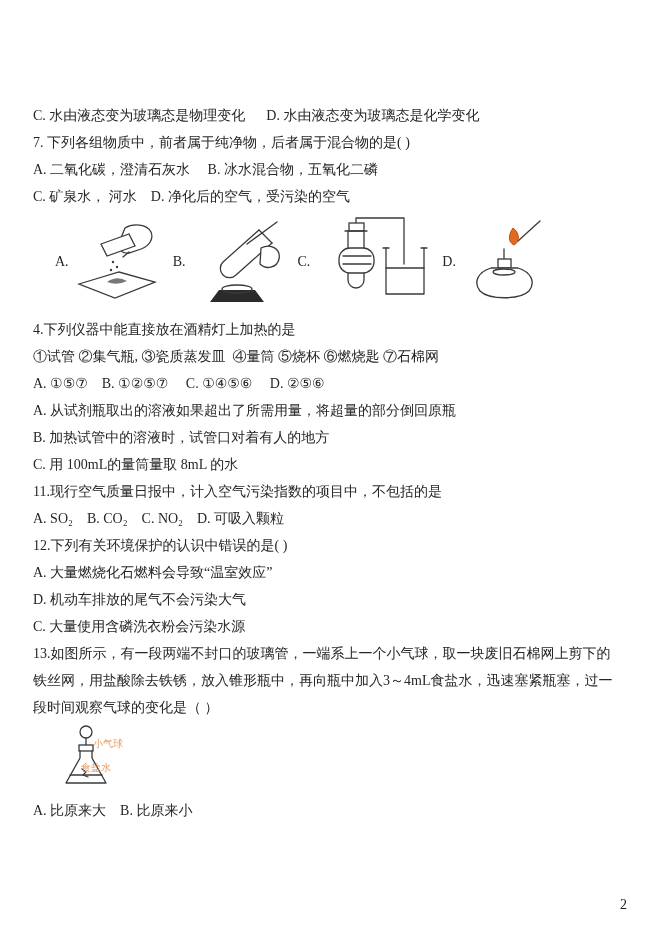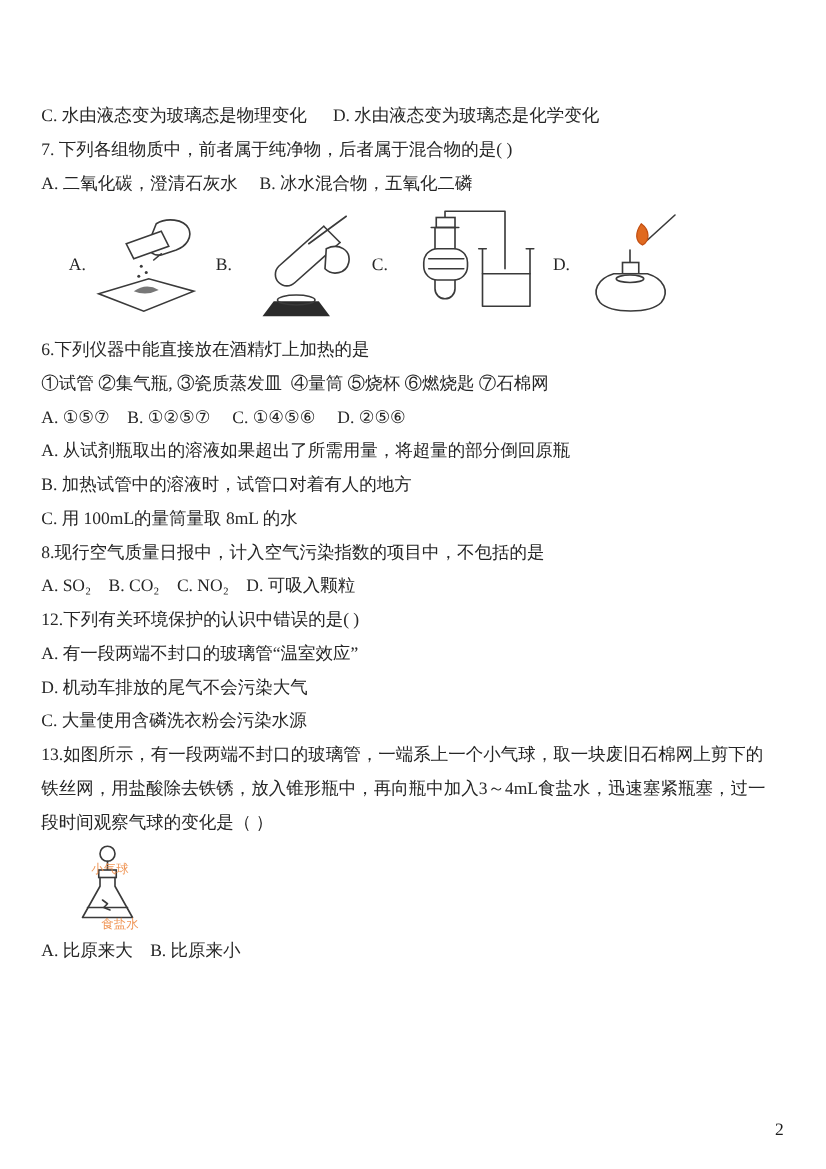--- a/index.html
+++ b/index.html
@@ -6,21 +6,21 @@
   html, body { background: #ffffff; }
   .page {
     position: relative;
     width: 661px;
     height: 935px;
     background: #ffffff;
     font-family: "Liberation Serif", "DejaVu Serif", serif;
     color: #262626;
     overflow: hidden;
   }
-  .content { padding: 80px 40px 0 33px; }
+  .content { padding: 102px 40px 0 33px; }
   .line {
     font-size: 14px;
     line-height: 27px;
     white-space: pre-wrap;
     word-break: break-all;
   }
   .fig-row {
     display: flex;
     align-items: center;
     height: 100px;
@@ -38,40 +38,41 @@
     height: 70px;
     margin: 4px 0 2px 16px;
   }
   .wm {
     position: absolute;
     font-size: 10px;
     color: rgba(238, 140, 70, 0.9);
     white-space: nowrap;
     pointer-events: none;
   }
-  .wm-balloon { left: 24px; top: 12px; }
-  .wm-salt { left: 32px; top: 56px; }
+  .wm-balloon { left: 44px; top: 12px; }
+  .wm-salt { left: 32px; top: 36px; }
   .page-num {
     position: absolute;
     right: 34px;
     bottom: 22px;
     font-size: 14px;
     color: #1c1c1c;
   }
 </style>
 </head>
 <body>
 
 <div class="page">
   <div class="content">
 
     <p class="line">C. 水由液态变为玻璃态是物理变化      D. 水由液态变为玻璃态是化学变化</p>
 
     <p class="line">7. 下列各组物质中，前者属于纯净物，后者属于混合物的是( )</p>
     <p class="line">A. 二氧化碳，澄清石灰水     B. 冰水混合物，五氧化二磷</p>
+    <p class="line">C. 矿泉水， 河水    D. 净化后的空气，受污染的空气</p>
 
 
     <div class="fig-row">
       <span class="fig-label">A.</span>
       <span class="fig">
         <svg width="88" height="80" viewBox="0 0 88 80">
           <path class="fillwhite" d="M52,6 C60,1 74,2 78,10 C81,17 76,24 68,27 L56,31 C49,32 44,27 46,21 Z"></path>
           <line class="stroke" x1="56" y1="30" x2="50" y2="35"></line>
           <polygon class="fillwhite" points="28,22 56,12 62,24 34,34"></polygon>
           <circle cx="40" cy="40" r="1.2" fill="#3a3a3a"></circle>
@@ -115,33 +116,33 @@
           <line class="stroke" x1="80" y1="2" x2="58" y2="22"></line>
           <path d="M53,9 C48,16 48,23 54,26 C60,23 60,14 53,9 Z" fill="#e06a20" stroke="#c24e10" stroke-width="1"></path>
           <line class="stroke" x1="44" y1="30" x2="44" y2="44"></line>
           <rect class="fillwhite" x="38" y="40" width="13" height="9"></rect>
           <path class="fillwhite" d="M31,49 C18,53 13,63 20,72 C29,81 60,81 69,72 C76,63 71,53 58,49 Z"></path>
           <ellipse class="stroke" cx="44" cy="53" rx="11" ry="3"></ellipse>
         </svg>
       </span>
     </div>
 
-    <p class="line">6.下列仪器中能直接放在酒精灯上加热的是</p>
+    <p class="line">4.下列仪器中能直接放在酒精灯上加热的是</p>
     <p class="line">①试管 ②集气瓶, ③瓷质蒸发皿  ④量筒 ⑤烧杯 ⑥燃烧匙 ⑦石棉网</p>
     <p class="line">A. ①⑤⑦    B. ①②⑤⑦     C. ①④⑤⑥     D. ②⑤⑥</p>
 
     <p class="line">A. 从试剂瓶取出的溶液如果超出了所需用量，将超量的部分倒回原瓶</p>
     <p class="line">B. 加热试管中的溶液时，试管口对着有人的地方</p>
     <p class="line">C. 用 100mL的量筒量取 8mL 的水</p>
 
-    <p class="line">8.现行空气质量日报中，计入空气污染指数的项目中，不包括的是</p>
+    <p class="line">11.现行空气质量日报中，计入空气污染指数的项目中，不包括的是</p>
     <p class="line">A. SO₂    B. CO₂    C. NO₂    D. 可吸入颗粒</p>
 
     <p class="line">12.下列有关环境保护的认识中错误的是( )</p>
-    <p class="line">A. 有一段两端不封口的玻璃管“温室效应”</p>
+    <p class="line">A. 大量燃烧化石燃料会导致“温室效应”</p>
     <p class="line">D. 机动车排放的尾气不会污染大气</p>
     <p class="line">C. 大量使用含磷洗衣粉会污染水源</p>
 
     <p class="line">13.如图所示，有一段两端不封口的玻璃管，一端系上一个小气球，取一块废旧石棉网上剪下的铁丝网，用盐酸除去铁锈，放入锥形瓶中，再向瓶中加入3～4mL食盐水，迅速塞紧瓶塞，过一段时间观察气球的变化是（ ）</p>
 
     <div class="flask-wrap">
       <svg width="74" height="68" viewBox="0 0 74 68">
         <ellipse class="stroke" cx="37" cy="7" rx="6" ry="6"></ellipse>
         <line class="stroke" x1="37" y1="13" x2="37" y2="22"></line>
         <rect class="fillwhite" x="30" y="20" width="14" height="6"></rect>

